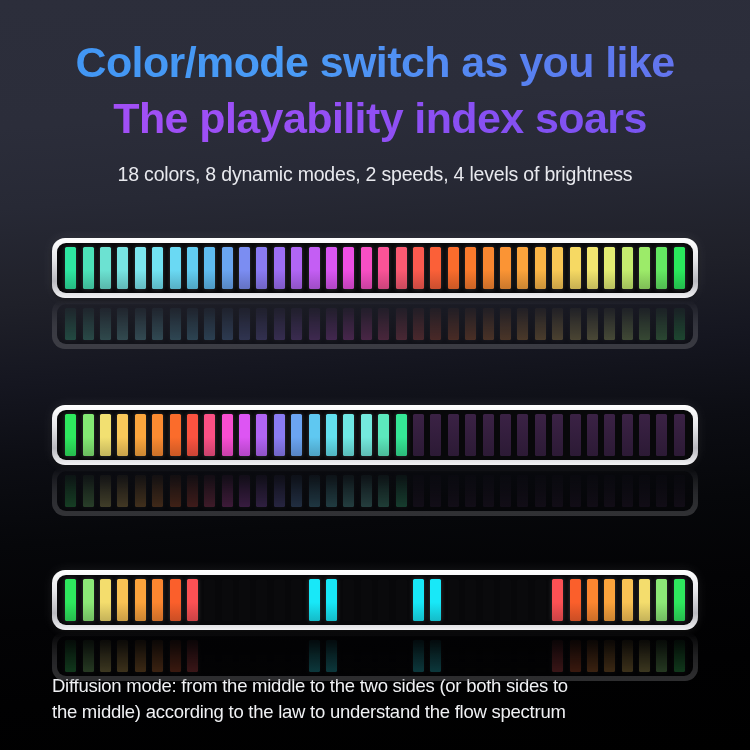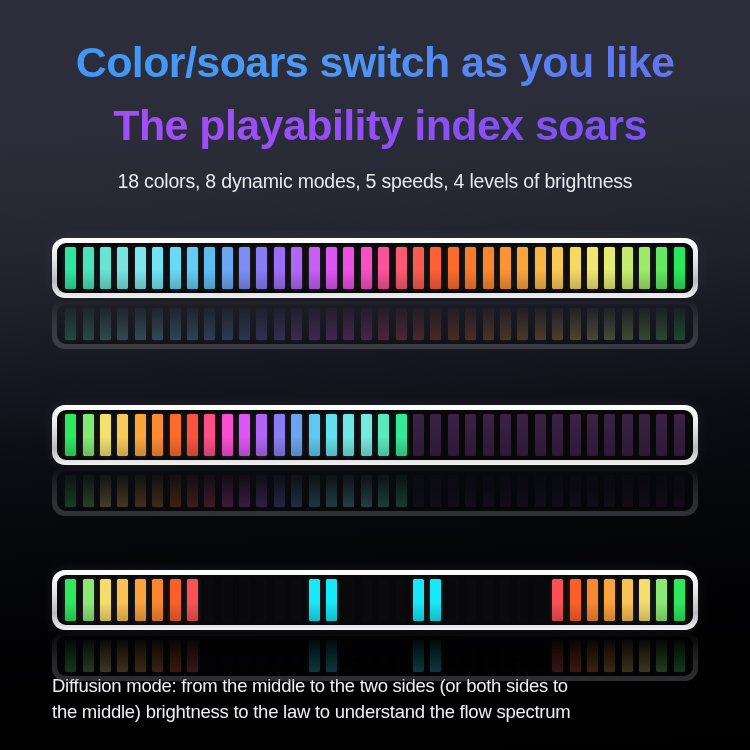--- a/index.html
+++ b/index.html
@@ -54,21 +54,21 @@
     color: transparent;
     -webkit-text-fill-color: transparent;
     white-space: nowrap;
   }
 
   .h2 {
     font-size: 43px;
     font-weight: bold;
     line-height: 1.22;
     letter-spacing: -0.6px;
-    margin-top: 11px;
+    margin-top: 4px;
     background: linear-gradient(95deg, #a84ff6 0%, #9a4ff5 35%, #8450f2 70%, #7159ef 100%);
     -webkit-background-clip: text;
     background-clip: text;
     color: transparent;
     -webkit-text-fill-color: transparent;
     white-space: nowrap;
     padding-left: 10px;
   }
 
   .subtitle {
@@ -175,23 +175,23 @@
   #caption-1 { top: 340px; }
   #caption-2 { top: 508px; }
   #caption-3 { top: 673px; }
 </style>
 </head>
 <body>
 
 <div id="page">
 
   <div class="head-block">
-    <div class="h1">Color/soars switch as you like</div>
+    <div class="h1">Color/mode switch as you like</div>
     <div class="h2">The playability index soars</div>
-    <div class="subtitle">18 colors, 8 dynamic modes, 5 speeds, 4 levels of brightness</div>
+    <div class="subtitle">18 colors, 8 dynamic modes, 2 speeds, 4 levels of brightness</div>
   </div>
 
   <div class="module" id="module-1">
     <div class="bar-shell">
       <div class="bar-inner">
           <div class="cell-slot">
             <div class="cell on" style="background: linear-gradient(rgb(46, 230, 160) 0%, rgb(46, 230, 160) 55%, rgba(46, 230, 160, 0.8) 100%);"></div>
           </div>
           <div class="cell-slot">
             <div class="cell on" style="background: linear-gradient(rgb(76, 227, 184) 0%, rgb(76, 227, 184) 55%, rgba(76, 227, 184, 0.8) 100%);"></div>
@@ -867,15 +867,15 @@
               <div class="cell on" style="background: linear-gradient(rgb(140, 232, 119) 0%, rgb(140, 232, 119) 55%, rgba(140, 232, 119, 0.8) 100%);"></div>
             </div>
             <div class="cell-slot">
               <div class="cell on" style="background: linear-gradient(rgb(46, 232, 94) 0%, rgb(46, 232, 94) 55%, rgba(46, 232, 94, 0.8) 100%);"></div>
             </div>
           </div>
       </div>
     </div>
   </div>
   <div class="caption" id="caption-3">Diffusion mode: from the middle to the two sides (or both sides to
-the middle) brightness to the law to understand the flow spectrum</div>
+the middle) according to the law to understand the flow spectrum</div>
 
 </div>
 
 </body></html>

